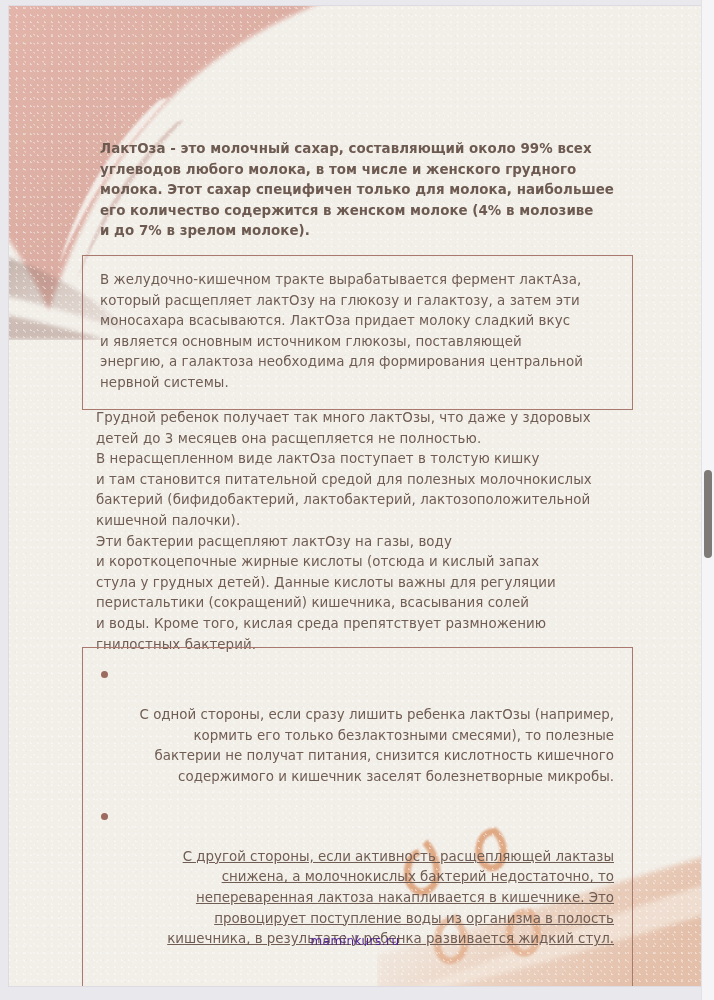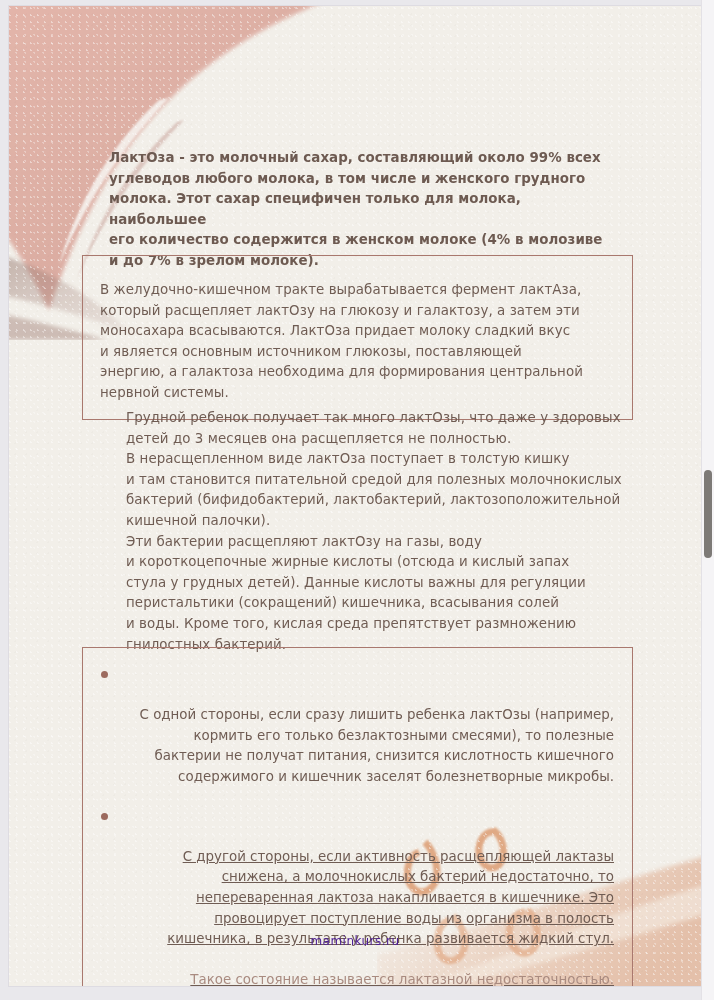--- a/index.html
+++ b/index.html
@@ -64,21 +64,21 @@
     color: #6f5c53;
     font-size: 13.4px;
     line-height: 20.6px;
     letter-spacing: .005em;
     white-space: pre-line;
   }
   .para.bold { font-weight: bold; color: #6d5a51; letter-spacing: .003em; }
 
   .framed {
     border: 1px solid #a9786e;
-    padding: 24px 17px 15px 17px;
+    padding: 14px 17px 15px 17px;
   }
 
   
   ul.bullets { list-style: none; margin: 0; padding: 0; }
   ul.bullets > li {
     position: relative;
     padding-left: 21px;
     margin-bottom: 18px;
     color: #6f5c53;
     font-size: 13.4px;
@@ -179,37 +179,37 @@
         <path d="M72,116 C60,120 56,144 66,154 C76,162 88,152 88,138 C88,128 82,118 76,112"></path>
         <path d="M148,108 C134,108 128,128 136,142 C144,154 158,150 160,136 C162,122 156,110 150,106"></path>
       </g>
     </svg>
 
     <div id="grain"></div>
 
     <div id="content">
 
       <div class="block" style="left:87px; top:129px; width:528px;">
-        <p class="para bold" style="margin:13px;">ЛактОза - это молочный сахар, составляющий около 99% всех
+        <p class="para bold" style="margin:4px;">ЛактОза - это молочный сахар, составляющий около 99% всех
 углеводов любого молока, в том числе и женского грудного
 молока. Этот сахар специфичен только для молока, наибольшее
 его количество содержится в женском молоке (4% в молозиве
 и до 7% в зрелом молоке).</p>
       </div>
 
       <div class="block framed" style="left:73px; top:249px; width:551px;">
         <p class="para" style="margin:0;">В желудочно-кишечном тракте вырабатывается фермент лактАза,
 который расщепляет лактОзу на глюкозу и галактозу, а затем эти
 моносахара всасываются. ЛактОза придает молоку сладкий вкус
 и является основным источником глюкозы, поставляющей
 энергию, а галактоза необходима для формирования центральной
 нервной системы.</p>
       </div>
 
-      <div class="block" style="left:87px; top:402px; width:540px;margin-left:30px;">
+      <div class="block" style="left:87px; top:402px; width:540px;">
         <p class="para" style="margin:0;">Грудной ребенок получает так много лактОзы, что даже у здоровых
 детей до 3 месяцев она расщепляется не полностью.
 В нерасщепленном виде лактОза поступает в толстую кишку
 и там становится питательной средой для полезных молочнокислых
 бактерий (бифидобактерий, лактобактерий, лактозоположительной
 кишечной палочки).
 Эти бактерии расщепляют лактОзу на газы, воду
 и короткоцепочные жирные кислоты (отсюда и кислый запах
 стула у грудных детей). Данные кислоты важны для регуляции
 перистальтики (сокращений) кишечника, всасывания солей
@@ -226,21 +226,20 @@
 бактерии не получат питания, снизится кислотность кишечного
 содержимого и кишечник заселят болезнетворные микробы.</span>
           </li>
           <li>
             <span class="dot"></span>
             <span>С другой стороны, если активность расщепляющей лактазы
 снижена, а молочнокислых бактерий недостаточно, то
 непереваренная лактоза накапливается в кишечнике. Это
 провоцирует поступление воды из организма в полость
 кишечника, в результате у ребенка развивается жидкий стул.</span><br>
-            <span class="soft">Такое состояние называется лактазной недостаточностью.</span>
           </li>
         </ul>
       </div>
 
       <div id="footer">
         <span>maminkurs.ru</span>
       </div>
 
     </div>
 

